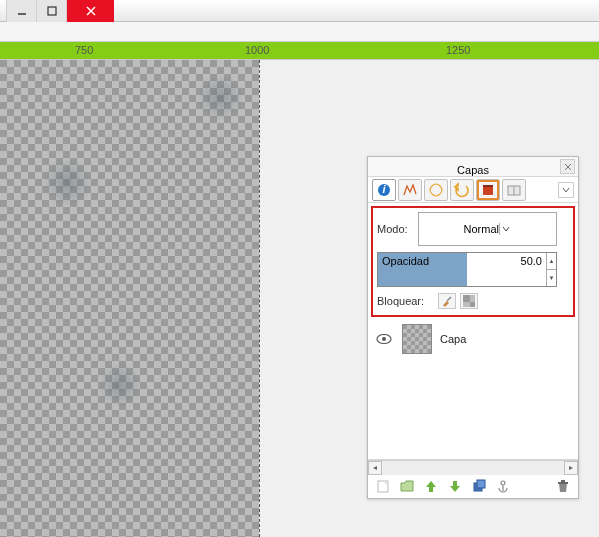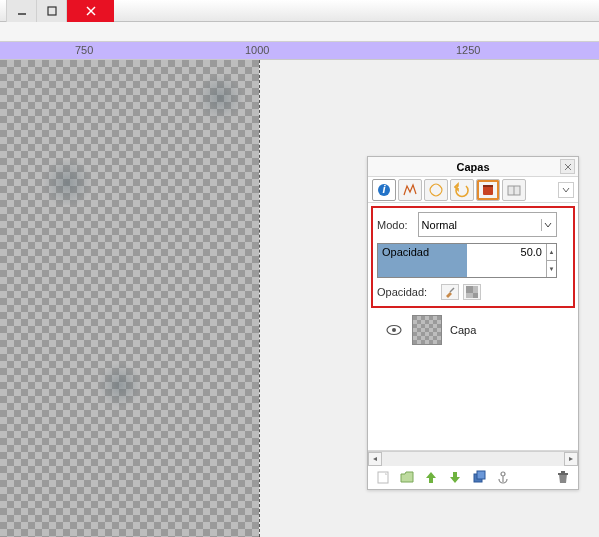--- a/index.html
+++ b/index.html
@@ -8,68 +8,68 @@
 
 .titlebar { height: 22px; background: linear-gradient(#fff, #e8e8e8); display: flex; align-items: center; padding-left: 6px; border-bottom: 1px solid #c0c0c0; }
 .titlebar-title { flex: 1; color: #444; font-size: 12px; white-space: nowrap; overflow: hidden; }
 .win-controls { display: flex; height: 22px; }
 .win-btn { width: 30px; height: 22px; display: flex; align-items: center; justify-content: center; background: #e6e6e6; border-left: 1px solid #d0d0d0; }
 .win-btn.close { background: #e81123; width: 48px; }
 .win-btn svg { display: block; }
 
 
 .menu-strip { height: 20px; background: #f5f5f5; border-bottom: 1px solid #d0d0d0; }
-.ruler { height: 18px; background: #c4b5fd; position: relative; border-bottom: 1px solid #c8c8c8; font-size: 9px; color: #555; }
+.ruler { height: 18px; background: #84cc16; position: relative; border-bottom: 1px solid #c8c8c8; font-size: 9px; color: #555; }
 .ruler .tick { position: absolute; top: 2px; }
 
 
 .main { position: relative; height: calc(537px - 22px - 20px - 18px); background: #f0f0f0; }
 .canvas { position: absolute; left: 0; top: 0; width: 260px; height: 477px; border-right: 1px dashed #555; border-top: none; }
 .checker { width: 100%; height: 100%; background-image:
   linear-gradient(45deg,#bdbdbd 25%,transparent 25%),
   linear-gradient(-45deg,#bdbdbd 25%,transparent 25%),
   linear-gradient(45deg,transparent 75%,#bdbdbd 75%),
   linear-gradient(-45deg,transparent 75%,#bdbdbd 75%);
   background-size: 14px 14px;
   background-position: 0 0, 0 7px, 7px -7px, -7px 0;
   background-color: #9a9a9a; }
 
 
 .smudge { position: absolute; background: radial-gradient(circle, rgba(70,90,100,0.35) 0%, rgba(70,90,100,0) 70%); }
 
 
 .panel { position: absolute; left: 367px; top: 96px; width: 212px; background: #fff; border: 1px solid #b8b8b8; box-shadow: 0 1px 3px rgba(0,0,0,0.15); }
-.panel-header { height: 20px; display: flex; align-items: center; justify-content: center; background: #f8f8f8; border-bottom: 1px solid #d8d8d8; position: relative; font-weight: bold; }
+.panel-header { height: 20px; display: flex; align-items: flex-end; justify-content: center; background: #f8f8f8; border-bottom: 1px solid #d8d8d8; position: relative; }
 .panel-header .close-x { position: absolute; right: 3px; top: 2px; width: 15px; height: 15px; background:#ededed; border:1px solid #ccc; display:flex; align-items:center; justify-content:center; font-size:9px; color:#666; }
 .panel-tabs { height: 26px; display: flex; align-items: center; padding: 2px 4px; gap: 2px; border-bottom: 1px solid #d8d8d8; }
 .tab-btn { width: 24px; height: 22px; border: 1px solid #c0c0c0; background: #f4f4f4; display:flex; align-items:center; justify-content:center; border-radius:2px; }
 .tab-btn.active { background:#fff; border-color:#a0a0a0; }
 .tab-btn.orange-sel { box-shadow: inset 0 0 0 2px #e38b2f; }
 .panel-tabs .menu-arrow { margin-left:auto; width:16px; height:16px; border:1px solid #ccc; display:flex; align-items:center; justify-content:center; }
 
 .red-box { border: 2px solid #d61e1e; margin: 3px; padding: 4px 16px 6px 4px; }
 .row { display: flex; align-items: center; margin-bottom: 6px; }
 .row.last { margin-bottom: 0; }
 .label { color: #333; font-size: 11px; margin-right: 10px; }
-.mode-select { flex: 1; height: 25px; border: 1px solid #a8a8a8; display:flex; align-items:center; justify-content:space-between; padding:0 3px; background:#fff; }
+.mode-select { flex: 1; height: 34px; border: 1px solid #a8a8a8; display:flex; align-items:center; justify-content:center; padding:0 3px; background:#fff; }
 .mode-select .val { font-size:11px; }
 .mode-select .chev { width:12px; height:12px; border-left:1px solid #b0b0b0; display:flex; align-items:center; justify-content:center; }
 
 .opacity-track { position: relative; flex:1; height:35px; border:1px solid #888; background:#fff; display:flex; align-items:center; }
 .opacity-fill { position:absolute; left:0; top:0; height:100%; background:#7da3c7; }
 .opacity-label { position:absolute; left:4px; top:2px; font-size:11px; color:#000; z-index:2; }
 .opacity-val { position:absolute; right:14px; top:2px; font-size:11px; color:#000; z-index:2; }
 .opacity-spin { position:absolute; right:0; top:0; width:10px; height:100%; border-left:1px solid #aaa; display:flex; flex-direction:column; }
 .opacity-spin div { flex:1; display:flex; align-items:center; justify-content:center; font-size:6px; color:#555; }
 .opacity-spin div:first-child { border-bottom:1px solid #aaa; }
 
 .lock-row .lock-btn { width:18px; height:16px; border:1px solid #c8c8c8; margin-left:4px; display:flex; align-items:center; justify-content:center; background:#f5f5f5; }
 
 .layer-list { height: 140px; overflow:auto; border-bottom:1px solid #d8d8d8; }
-.layer-row { display:flex; align-items:center; height:38px; padding:2px 16px; gap:8px; }
+.layer-row { display:flex; align-items:center; height:38px; padding:2px 6px; gap:8px; }
 .eye { width:20px; height:16px; display:flex; align-items:center; justify-content:center; }
 .thumb { width:30px; height:30px; border:1px solid #888; }
 .thumb.checker { background-size:8px 8px; background-position:0 0,0 4px,4px -4px,-4px 0; }
 .thumb.dark { background:#3a3f42; }
 .layer-name { font-size:11px; color:#222; }
 
 .hscroll { height:14px; display:flex; align-items:center; border-top:1px solid #d0d0d0; }
 .hscroll .arrow { width:14px; height:14px; border:1px solid #c0c0c0; display:flex; align-items:center; justify-content:center; background:#f4f4f4; font-size:8px; color:#666; }
 .hscroll .track { flex:1; height:14px; background:#eee; }
 
@@ -99,21 +99,21 @@
         </svg>
     </div>
   </div>
 </div>
 
 <div class="menu-strip"></div>
 
 <div class="ruler">
   <span class="tick" style="left:75px">750</span>
   <span class="tick" style="left:245px">1000</span>
-  <span class="tick" style="left:456px">1250</span>
+  <span class="tick" style="left:446px">1250</span>
 </div>
 
 <div class="main">
 
   <div class="canvas">
     <div class="checker"></div>
     <div class="smudge" style="left:195px; top:15px; width:50px; height:45px;"></div>
     <div class="smudge" style="left:40px; top:100px; width:55px; height:45px;"></div>
     <div class="smudge" style="left:100px; top:300px; width:40px; height:50px;"></div>
   </div>
@@ -187,21 +187,21 @@
           <div class="opacity-fill" style="width:50%"></div>
           <span class="opacity-label">Opacidad</span>
           <span class="opacity-val">50.0</span>
           <div class="opacity-spin">
             <div>▲</div>
             <div>▼</div>
           </div>
         </div>
       </div>
       <div class="row last lock-row">
-        <span class="label">Opacidad:</span>
+        <span class="label">Bloquear:</span>
         <div class="lock-btn">
           <svg width="12" height="12">
               <path d="M2 10 L6 6 L8 8 L4 12 Z" fill="#c88a4a"></path>
               <path d="M6 6 L10 2" stroke="#888" stroke-width="1.5"></path>
             </svg>
         </div>
         <div class="lock-btn">
           <div style="width:12px;height:12px;" class="checker"></div>
         </div>
       </div>

